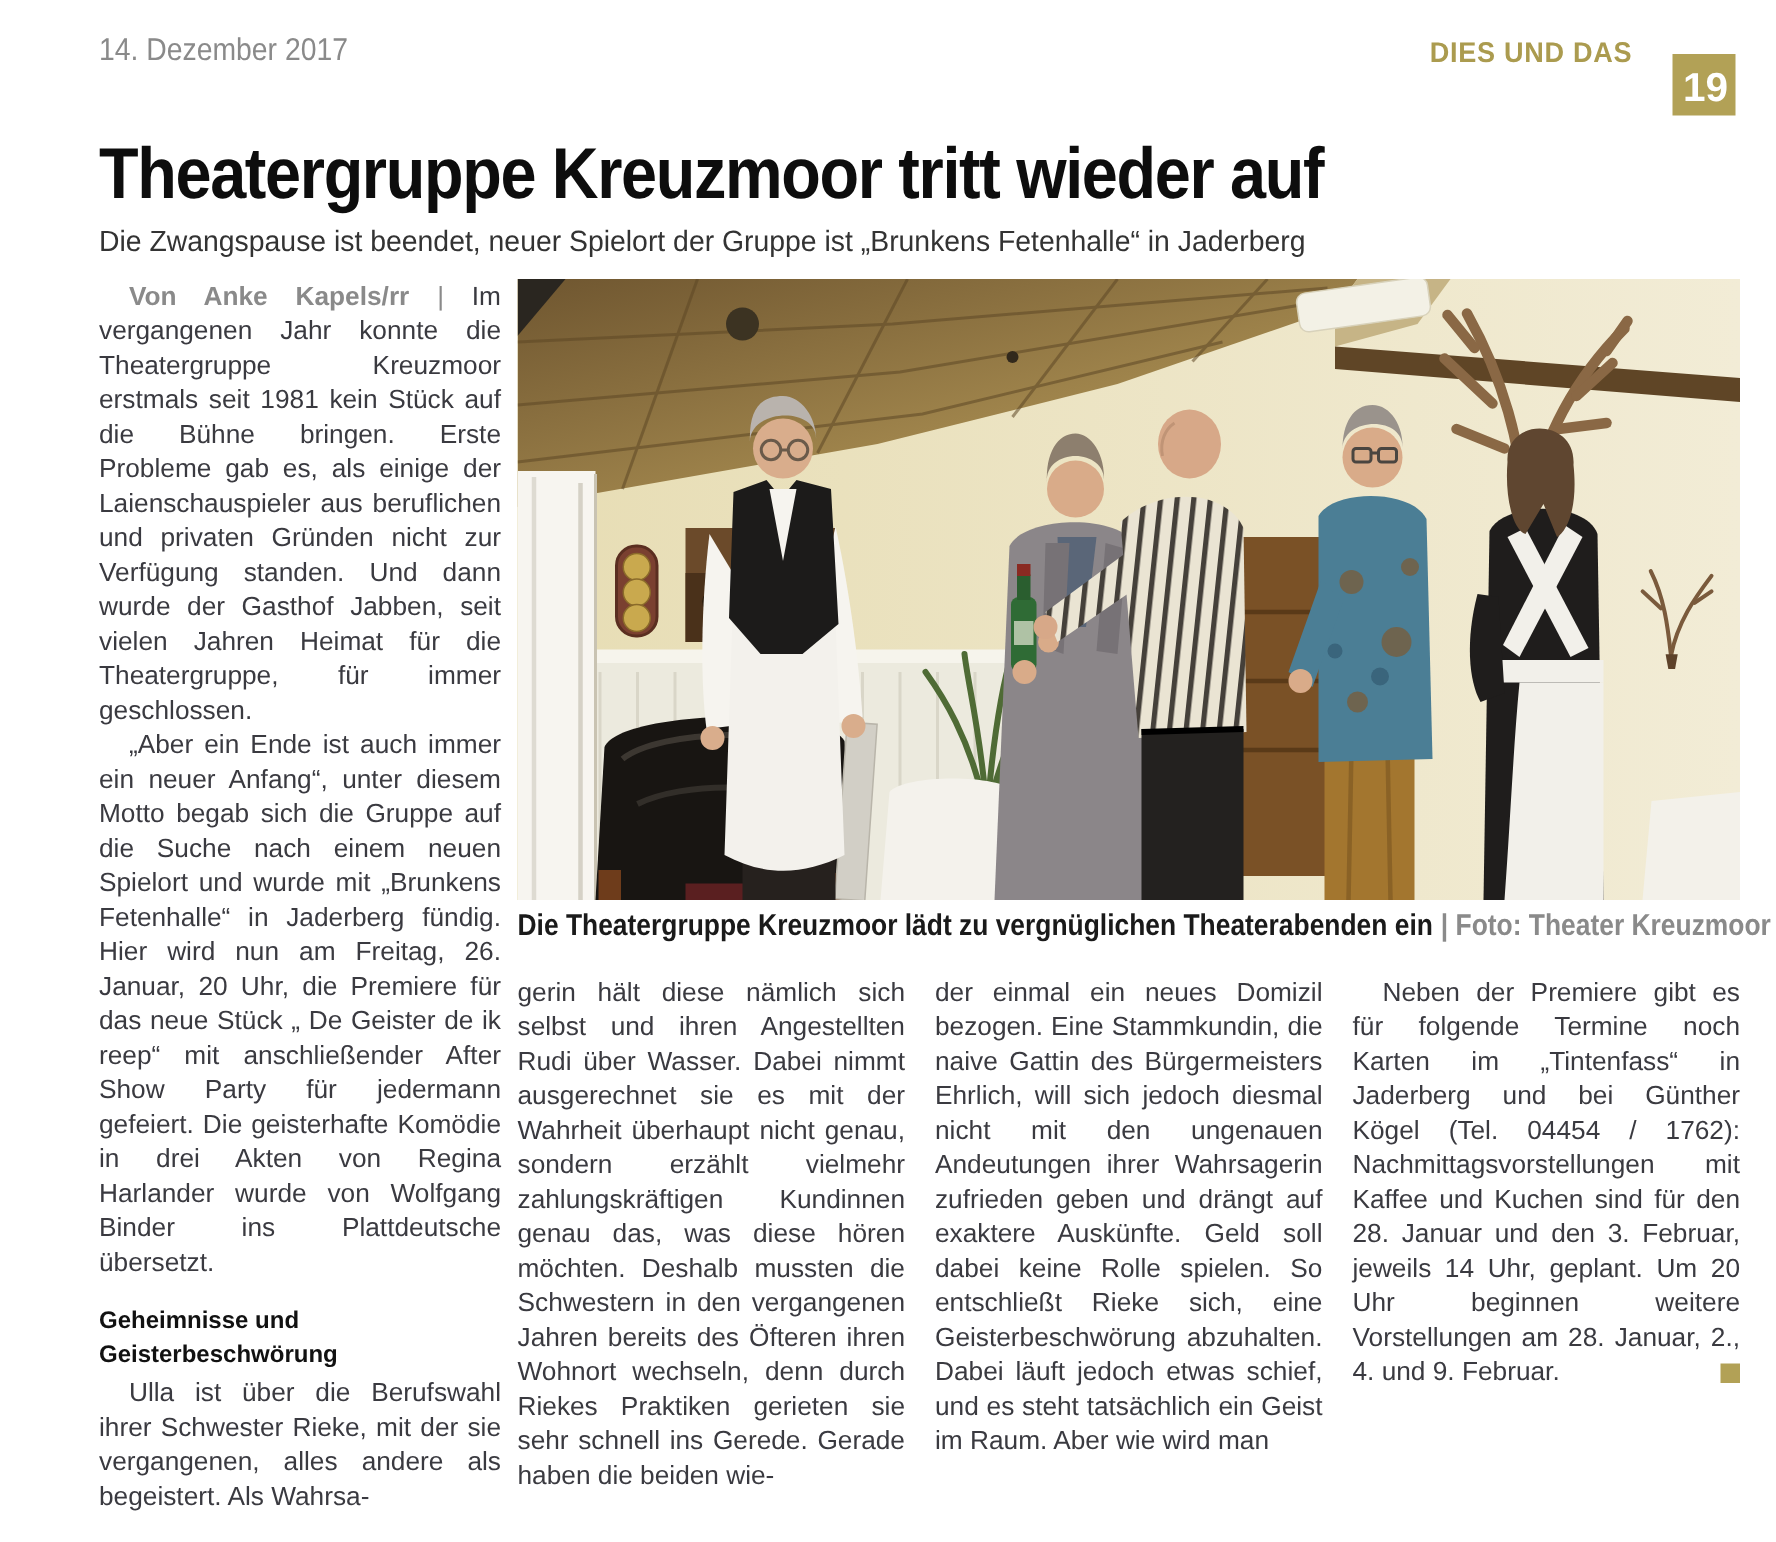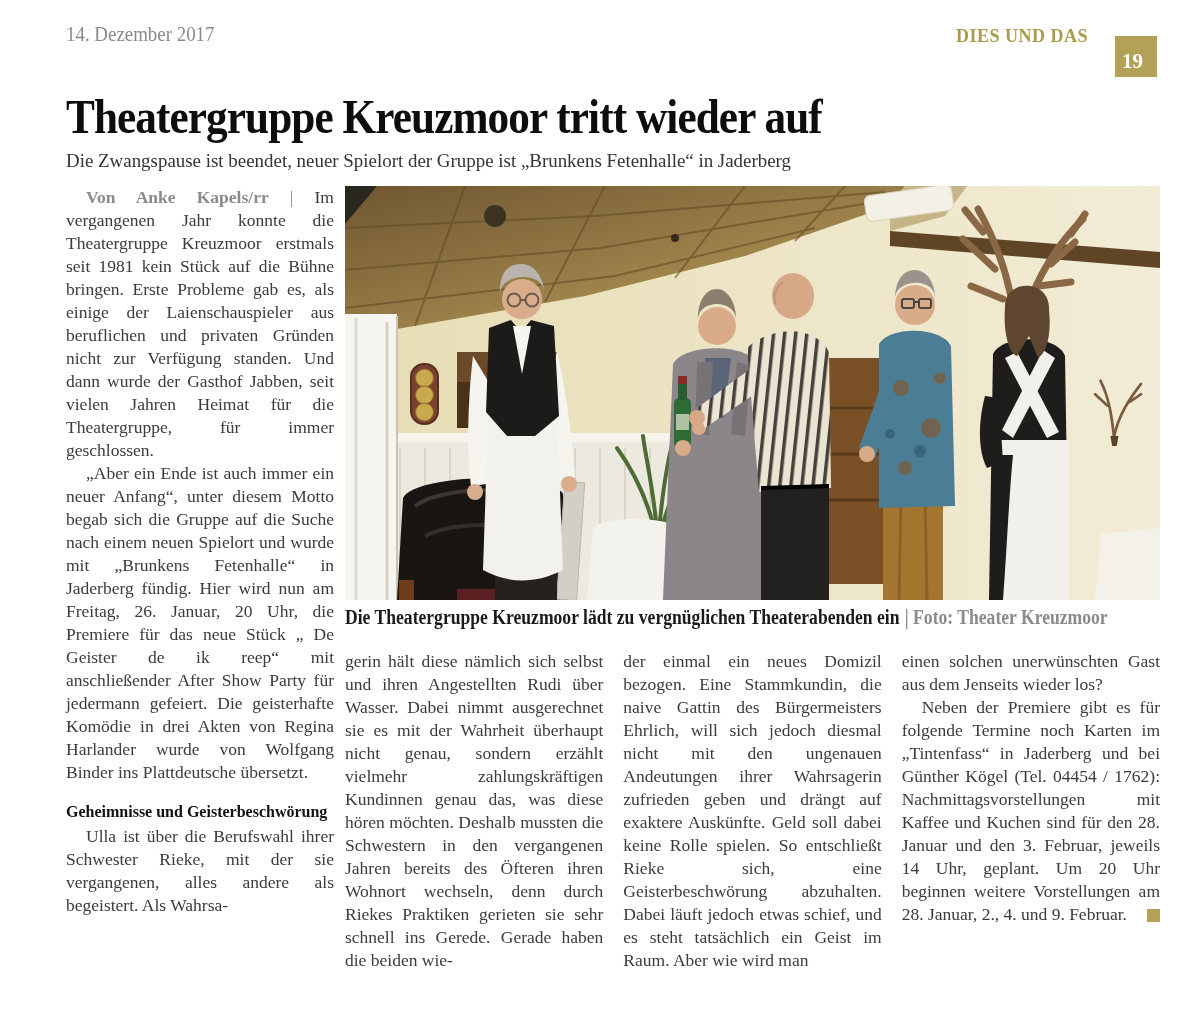--- a/index.html
+++ b/index.html
@@ -1,33 +1,33 @@
 <!DOCTYPE html>
 <html lang="de"><head>
 <meta charset="utf-8">
 <style>
   html,body{margin:0;padding:0;background:#ffffff;}
   .page{
     position:relative; width:1184px; height:1028px; background:#ffffff;
-    font-family:Liberation Serif, serif; overflow:hidden; color:#3a3a40;
+    font-family:Liberation Sans, sans-serif; overflow:hidden; color:#3a3a40;
   }
   .condensed{display:inline-block; transform-origin:left center; white-space:nowrap;}
 
   
   .issue-date{
     position:absolute; left:66px; top:22px; font-size:21px; color:#8a8a8a;
     transform:scaleX(.9); transform-origin:left top; white-space:nowrap;
   }
   .section-label{
     position:absolute; right:96px; top:25px; font-size:19px; font-weight:bold;
     color:#ab9b4f; letter-spacing:.5px; transform:scaleX(.95); transform-origin:right top; white-space:nowrap;
   }
   .page-badge{
     position:absolute; left:1115px; top:36px; width:42px; height:41px;
-    background:#b2a156; color:#ffffff; font-size:21px; font-weight:bold;
+    background:#b2a156; color:#ffffff; font-size:27px; font-weight:bold;
     display:flex; align-items:flex-end; padding:0 0 3px 7px; box-sizing:border-box;
   }
 
   
   .headline{
     position:absolute; left:66px; top:92px; margin:0; font-size:48px; line-height:50px;
     font-weight:bold; color:#0d0d0d; letter-spacing:-1px;
     transform:scaleX(.9); transform-origin:left top; white-space:nowrap;
   }
   .subheadline{
@@ -300,18 +300,17 @@
   </div>
 
   <div class="bottom-cols bodytext">
     <div>
       <p>gerin hält diese nämlich sich selbst und ihren Angestellten Rudi über Wasser. Dabei nimmt ausgerechnet sie es mit der Wahrheit überhaupt nicht genau, sondern erzählt vielmehr zahlungskräftigen Kundinnen genau das, was diese hören möchten. Deshalb mussten die Schwestern in den vergangenen Jahren bereits des Öfteren ihren Wohnort wechseln, denn durch Riekes Praktiken gerieten sie sehr schnell ins Gerede. Gerade haben die beiden wie-</p>
     </div>
     <div>
       <p>der einmal ein neues Domizil bezogen. Eine Stammkundin, die naive Gattin des Bürgermeisters Ehrlich, will sich jedoch diesmal nicht mit den ungenauen Andeutungen ihrer Wahrsagerin zufrieden geben und drängt auf exaktere Auskünfte. Geld soll dabei keine Rolle spielen. So entschließt Rieke sich, eine Geisterbeschwörung abzuhalten. Dabei läuft jedoch etwas schief, und es steht tatsächlich ein Geist im Raum. Aber wie wird man</p>
     </div>
     <div>
-      <p>einen solchen unerwünschten Gast aus dem Jenseits wieder los?</p>
       <p class="indent"><span>Neben der Premiere gibt es für folgende Termine noch Karten im „Tintenfass“ in Jaderberg und bei Günther Kögel (Tel. 04454 / 1762): Nachmittagsvorstellungen mit Kaffee und Kuchen sind für den 28. Januar und den 3. Februar, jeweils 14 Uhr, geplant. Um 20 Uhr beginnen weitere Vorstellungen am 28. Januar, 2., 4. und 9. Februar.</span><span class="endmark"></span></p>
     </div>
   </div>
 
 </div>
 
 </body></html>

